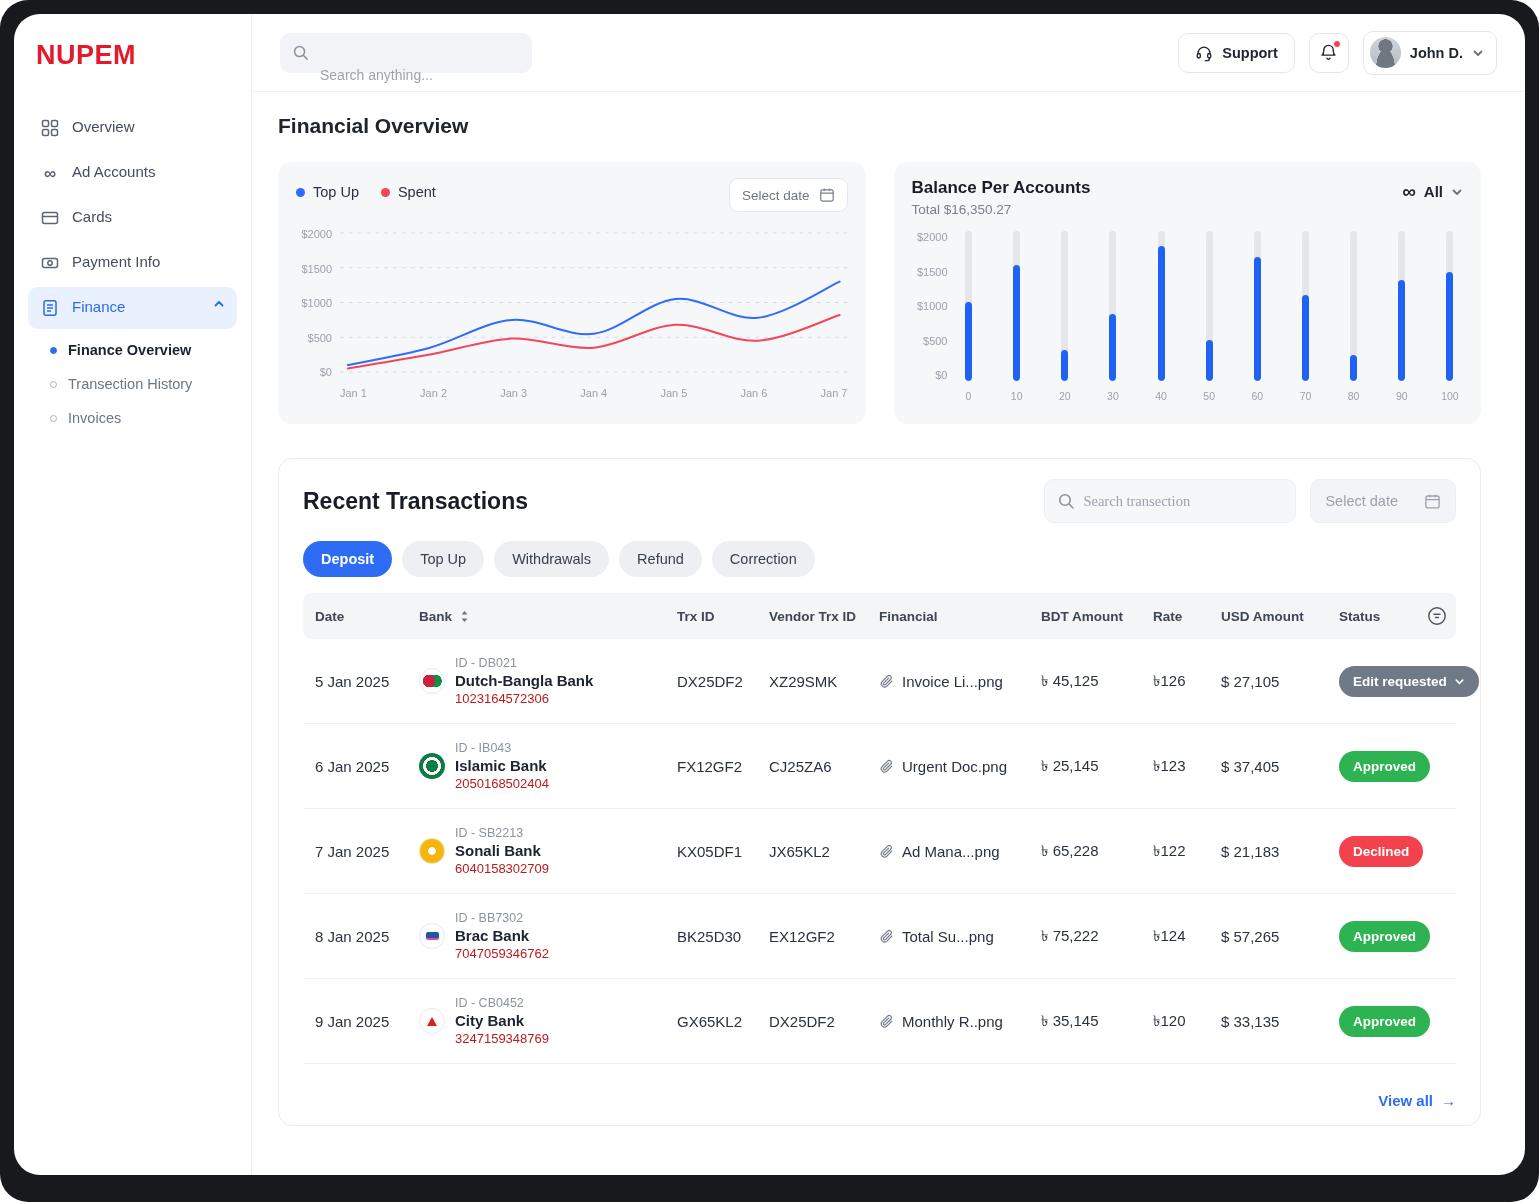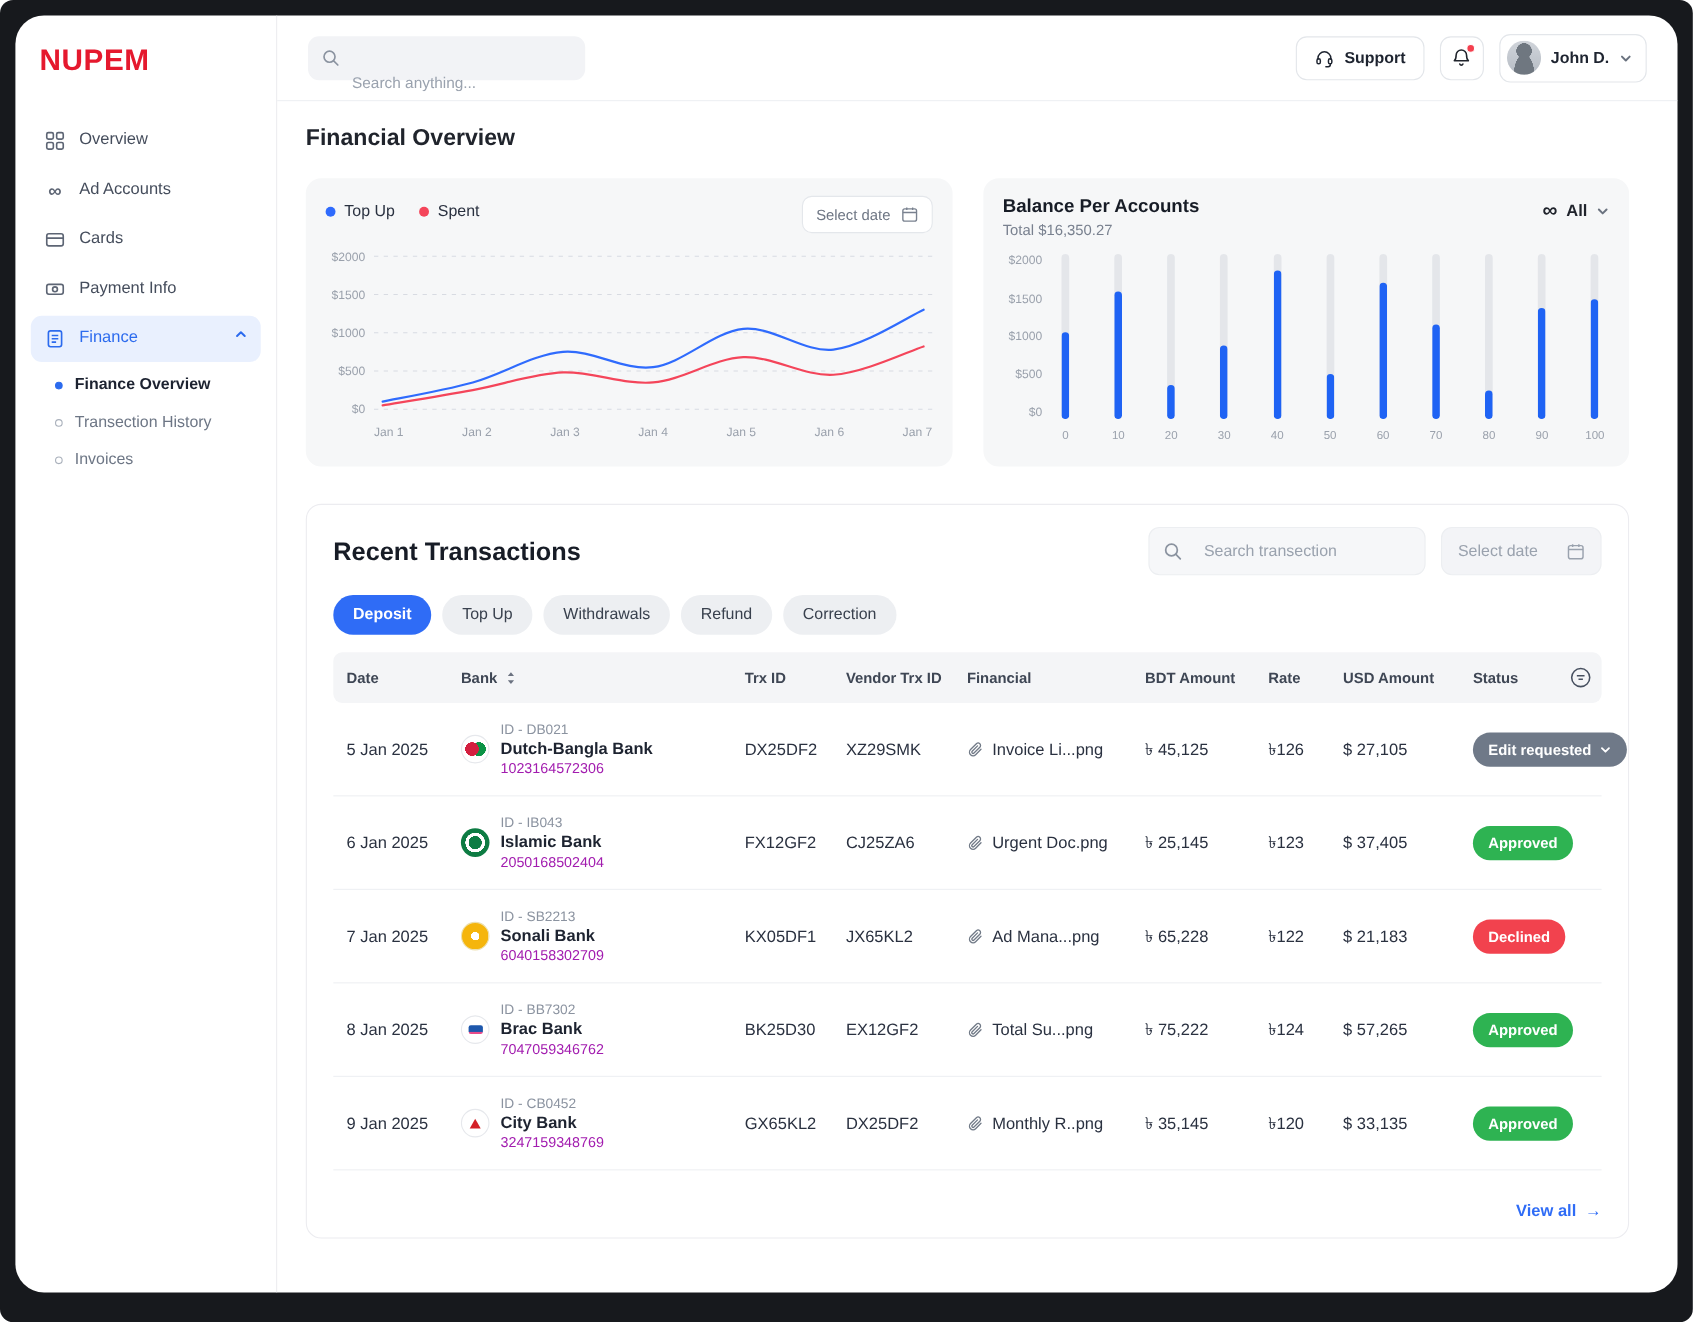--- a/index.html
+++ b/index.html
@@ -1,20 +1,20 @@
 <!DOCTYPE html>
 <html><head>
 <meta charset="utf-8">
 <style>
   html,body{margin:0;padding:0;background:#fff;}
   *{box-sizing:border-box;}
   body{font-family:"Liberation Sans","DejaVu Sans",sans-serif;color:#20242c;}
   button,input{font-family:inherit;}
 
-  .frame{width:1539px;height:1202px;background:#17191d;border-radius:12px;padding:14px 14px 27px;}
+  .frame{width:1539px;height:1202px;background:#17191d;border-radius:28px;padding:14px 14px 27px;}
   .app{background:#fff;height:100%;border-radius:26px;overflow:hidden;display:flex;}
 
   
   .sidebar{width:238px;flex:0 0 238px;border-right:1px solid #ededf0;padding:22px 14px;}
   .logo{font-size:27px;font-weight:800;color:#e5192e;letter-spacing:.5px;margin:4px 8px 36px;}
   .side-item{display:flex;align-items:flex-start;gap:12px;padding:11px 12px;border-radius:10px;
     font-size:15px;font-weight:500;color:#454d5c;cursor:pointer;margin-bottom:3px;}
   .side-item.active{background:#e9f0fe;color:#2c6bee;}
   .side-icon{width:20px;height:20px;display:flex;align-items:center;justify-content:center;color:#5d6574;}
   .side-item.active .side-icon{color:#2c6bee;}
@@ -73,21 +73,21 @@
   .bar-col{display:flex;flex-direction:column;align-items:center;gap:9px;width:26px;}
   .bar-track{width:7px;height:150px;background:#e4e6ea;border-radius:4px;position:relative;overflow:hidden;}
   .bar-fill{position:absolute;bottom:0;left:0;width:100%;border-radius:4px;}
   .bar-xtick{font-size:10.5px;color:#9aa1ac;}
 
   
   .tx-card{margin-top:34px;background:#fff;border:1px solid #ececf0;border-radius:14px;padding:20px 24px 16px;}
   .tx-head-row{display:flex;align-items:center;justify-content:space-between;}
   .tx-title{font-size:23px;font-weight:700;color:#171c26;margin:0;}
   .tx-tools{display:flex;gap:14px;align-items:center;}
-  .tx-search{width:252px;height:44px;background:#f6f7f9;border:1px solid #eceef1;border-radius:10px;display:flex;align-items:center;gap:17px;padding:0 12px;}
+  .tx-search{width:252px;height:44px;background:#f6f7f9;border:1px solid #eceef1;border-radius:10px;display:flex;align-items:center;gap:6px;padding:0 12px;font-family:Liberation Serif, serif;}
   .tx-search input{border:none;background:transparent;outline:none;font-size:14.5px;color:#333;width:100%;}
   .tx-search input::placeholder{color:#9aa2ae;}
   .tx-date-btn{height:44px;display:flex;align-items:center;gap:26px;padding:0 14px;background:#f3f4f7;border:1px solid #eceef1;
     border-radius:10px;color:#9aa2ae;font-size:14.5px;cursor:pointer;}
   .chips{display:flex;gap:10px;margin:18px 0 16px;}
   .chip{padding:10px 18px;border-radius:22px;background:#edeff2;border:none;font-size:14.5px;font-weight:500;color:#39414e;cursor:pointer;}
   .chip.active{color:#fff;font-weight:600;}
   .tx-grid{display:grid;grid-template-columns:104px 258px 92px 110px 162px 112px 68px 118px 1fr;align-items:center;padding-left:12px;}
   .tx-header{background:#f4f5f7;border-radius:8px;height:46px;font-size:13.5px;font-weight:600;color:#3e4654;}
   .th{display:flex;align-items:center;gap:6px;}
@@ -101,21 +101,21 @@
     radial-gradient(circle at 64% 50%,#0b9345 0 32%,rgba(0,0,0,0) 33%),#fff;border:1px solid #e6e8ec;}
   .logo-islami{background:radial-gradient(circle at 50% 50%,#0d7c43 0 32%,#fff 33% 48%,#0d7c43 49% 100%);}
   .logo-sonali{background:radial-gradient(circle at 50% 50%,#fff 0 22%,#f5b50c 23% 100%);border:1px solid #ecdfae;}
   .logo-brac{background:#fff;border:1px solid #e6e8ec;}
   .brac-mark{display:block;width:13px;height:8px;background:#1d57ac;border-radius:2px;border-bottom:2px solid #e84b8a;}
   .logo-city{background:#fff;border:1px solid #e6e8ec;}
   .city-mark{display:block;width:0;height:0;border-left:5px solid transparent;border-right:5px solid transparent;border-bottom:9px solid #d42027;}
   .bank-info{display:flex;flex-direction:column;}
   .bank-id{font-size:12.5px;color:#8b93a0;margin-bottom:2px;}
   .bank-name{font-size:15px;font-weight:700;color:#1d2330;margin-bottom:2px;}
-  .bank-account{font-size:13px;color:#a21caf;}
+  .bank-account{font-size:13px;color:#b91c1c;}
   .td-attach{display:flex;align-items:center;gap:8px;cursor:pointer;}
   .clip{display:flex;}
   .pill{display:inline-flex;align-items:center;gap:7px;padding:8px 14px;border-radius:18px;font-size:13.5px;font-weight:600;color:#fff;white-space:nowrap;}
   .pill-edit{cursor:pointer;}
   .pill-chev{display:flex;color:#fff;}
   .view-all{display:flex;justify-content:flex-end;margin-top:28px;}
   .view-all a{display:flex;gap:8px;align-items:center;color:#2f6cf6;font-weight:600;font-size:15px;text-decoration:none;cursor:pointer;}
 </style>
 </head>
 <body>

